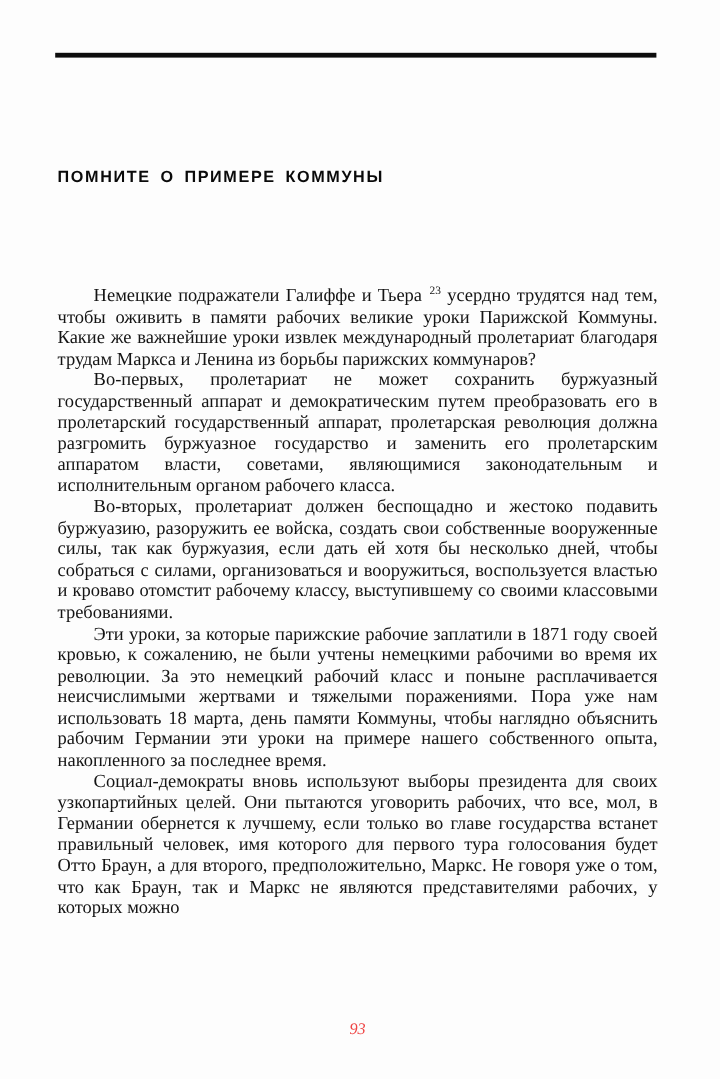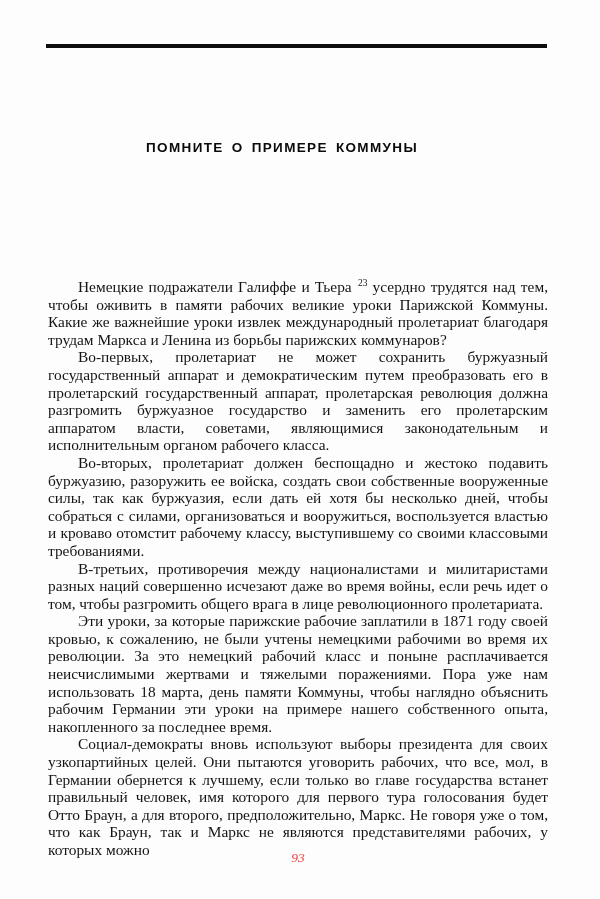--- a/index.html
+++ b/index.html
@@ -28,45 +28,43 @@
     left: 46px;
     top: 44px;
     width: 501px;
     height: 4px;
     background: #0d0d0d;
   }
 
   
   .chapter-title {
     position: absolute;
-    left: 32px;
+    left: 48px;
     top: 140px;
     width: 500px;
-    text-align: center;
     font-family: "Liberation Sans", "DejaVu Sans", sans-serif;
     font-weight: bold;
     font-size: 13.5px;
     letter-spacing: 1.35px;
     color: #0a0a0a;
     word-spacing: 3px;
   }
 
   
   .body-text {
     position: absolute;
     left: 48px;
     top: 238px;
     width: 500px;
     font-size: 15.4px;
     line-height: 17.6px;
     text-align: justify;
     text-justify: inter-word;
     color: #141414;
     hyphens: manual;
-    margin-top: 40px;
   }
 
   .body-text p {
     margin: 0;
     text-indent: 30px;
   }
 
   .footnote-ref {
     font-size: 9.5px;
     vertical-align: super;
@@ -96,21 +94,20 @@
   <div class="chapter-title">ПОМНИТЕ О ПРИМЕРЕ КОММУНЫ</div>
 
   <div class="body-text">
 
     <p><span>Немецкие подражатели Галиффе и Тьера </span><span class="footnote-ref">23</span><span> усердно трудятся над тем, чтобы оживить в памяти рабочих великие уроки Парижской Коммуны. Какие же важнейшие уроки извлек международный пролетариат благодаря трудам Маркса и Ленина из борьбы парижских коммунаров?</span></p>
 
     <p>Во-первых, пролетариат не может сохранить буржуазный государственный аппарат и демократическим путем преобразовать его в пролетарский государственный аппарат, пролетарская революция должна разгромить буржуазное государство и заменить его пролетарским аппаратом власти, советами, являющимися законодательным и исполнительным органом рабочего класса.</p>
 
     <p>Во-вторых, пролетариат должен беспощадно и жестоко подавить буржуазию, разоружить ее войска, создать свои собственные вооруженные силы, так как буржуазия, если дать ей хотя бы несколько дней, чтобы собраться с силами, организоваться и вооружиться, воспользуется властью и кроваво отомстит рабочему классу, выступившему со своими классовыми требованиями.</p>
 
-    <p>В-третьих, противоречия между националистами и милитаристами разных наций совершенно исчезают даже во время войны, если речь идет о том, чтобы разгромить общего врага в лице революционного пролетариата.</p>
 
     <p>Эти уроки, за которые парижские рабочие заплатили в 1871 году своей кровью, к сожалению, не были учтены немецкими рабочими во время их революции. За это немецкий рабочий класс и поныне расплачивается неисчислимыми жертвами и тяжелыми поражениями. Пора уже нам использовать 18 марта, день памяти Коммуны, чтобы наглядно объяснить рабочим Германии эти уроки на примере нашего собственного опыта, накопленного за последнее время.</p>
 
     <p>Социал-демократы вновь используют выборы президента для своих узкопартийных целей. Они пытаются уговорить рабочих, что все, мол, в Германии обернется к лучшему, если только во главе государства встанет правильный человек, имя которого для первого тура голосования будет Отто Браун, а для второго, предположительно, Маркс. Не говоря уже о том, что как Браун, так и Маркс не являются представителями рабочих, у которых можно</p>
 
   </div>
 
   <div class="page-number">93</div>
 
 </div>

